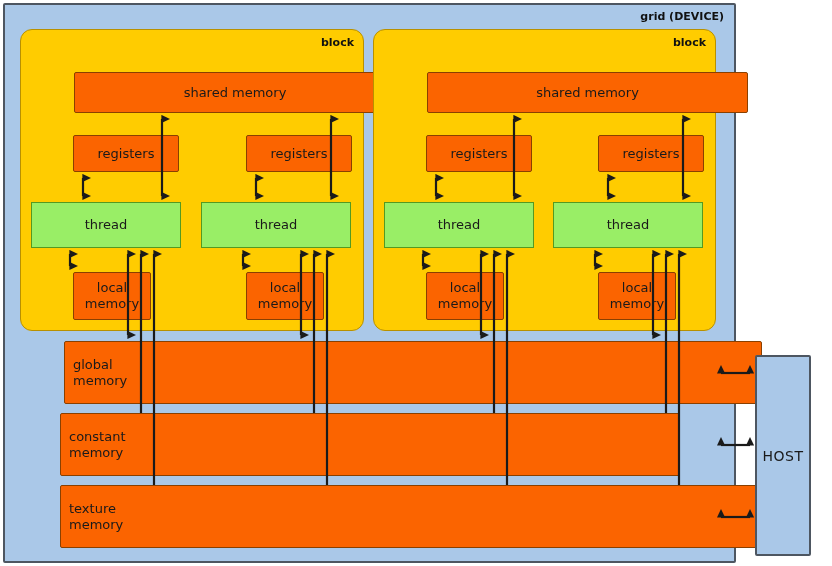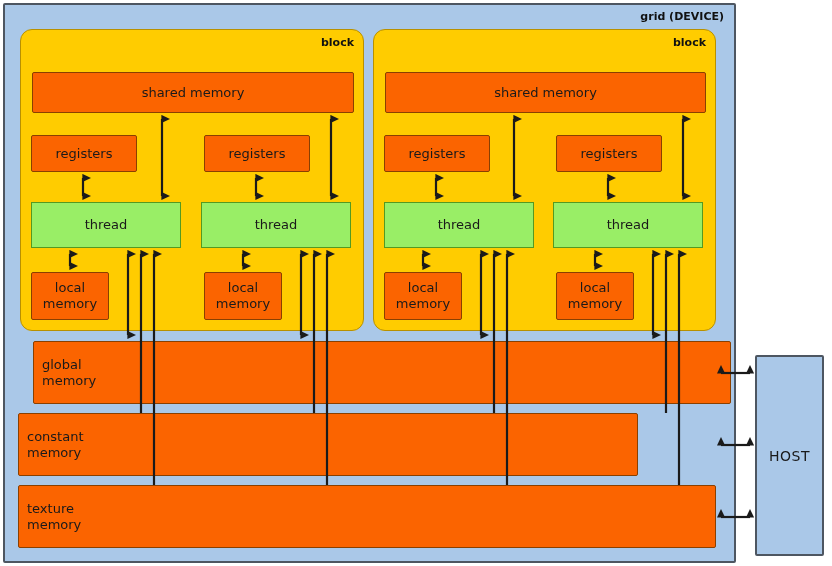--- a/index.html
+++ b/index.html
@@ -25,20 +25,21 @@
   }
   .block-box {
     background: #ffcc00;
     border: 1px solid #b89000;
     border-radius: 12px;
   }
   .mem-box {
     background: #fb6400;
     border: 1px solid #8a4000;
     border-radius: 2px;
+    margin-left: 42px;
   }
   .thread-box {
     background: #99ee66;
     border: 1px solid #559922;
     border-radius: 0;
   }
   .host-box {
     background: #aac8e8;
     border: 2px solid #4d5661;
     border-radius: 2px;
@@ -140,34 +141,34 @@
     <span class="lbl lbl-center">registers</span>
   </div>
   <div class="box thread-box" style="left:553px; top:202px; width:150px; height:46px;">
     <span class="lbl lbl-center">thread</span>
   </div>
   <div class="box mem-box" style="left:556px; top:272px; width:78px; height:48px;">
     <span class="lbl lbl-center">local
 memory</span>
   </div>
 
-  <div class="box mem-box" style="left:33px; top:341px; width:698px; height:63px;">
+  <div class="box mem-box" style="left:22px; top:341px; width:698px; height:63px;">
     <span class="lbl lbl-left">global
 memory</span>
   </div>
   <div class="box mem-box" style="left:18px; top:413px; width:620px; height:63px;">
     <span class="lbl lbl-left">constant
 memory</span>
   </div>
   <div class="box mem-box" style="left:18px; top:485px; width:698px; height:63px;padding-left:13px;">
     <span class="lbl lbl-left">texture
 memory</span>
   </div>
 
-  <div class="box host-box" style="left:755px; top:355px; width:69px; height:201px;">
+  <div class="box host-box" style="left:755px; top:355px; width:56px; height:201px;">
     <span class="lbl lbl-center host-label">HOST</span>
   </div>
 
   <div class="layer-arrows">
     <svg width="832" height="566" viewBox="0 0 832 566">
       <defs>
         <marker id="ahU" markerWidth="9" markerHeight="9" refX="4.5" refY="8" orient="auto" markerUnits="userSpaceOnUse">
           <path d="M4.5,0 L0.4,8.6 L8.6,8.6 Z" fill="#1a1a1a"></path>
         </marker>
         <marker id="ahD" markerWidth="9" markerHeight="9" refX="4.5" refY="8" orient="auto" markerUnits="userSpaceOnUse">

